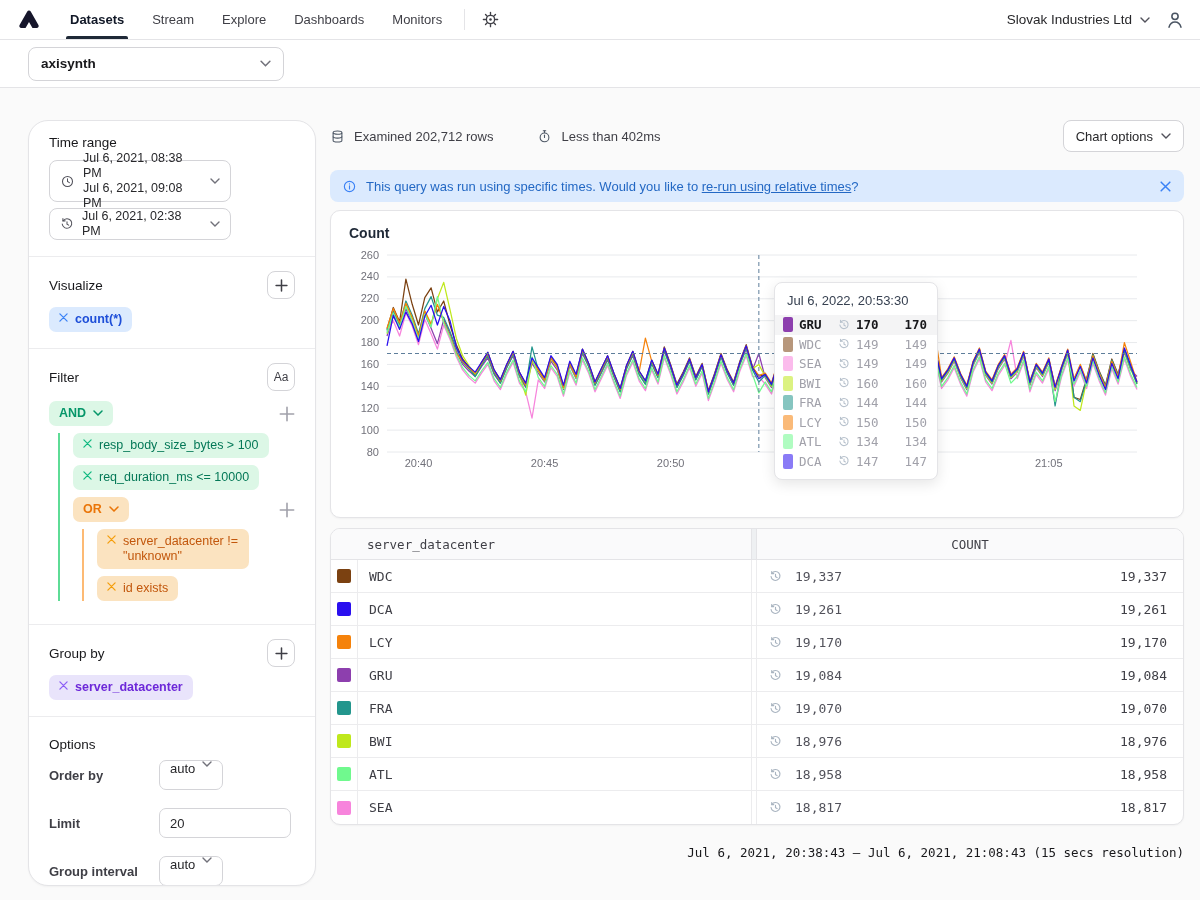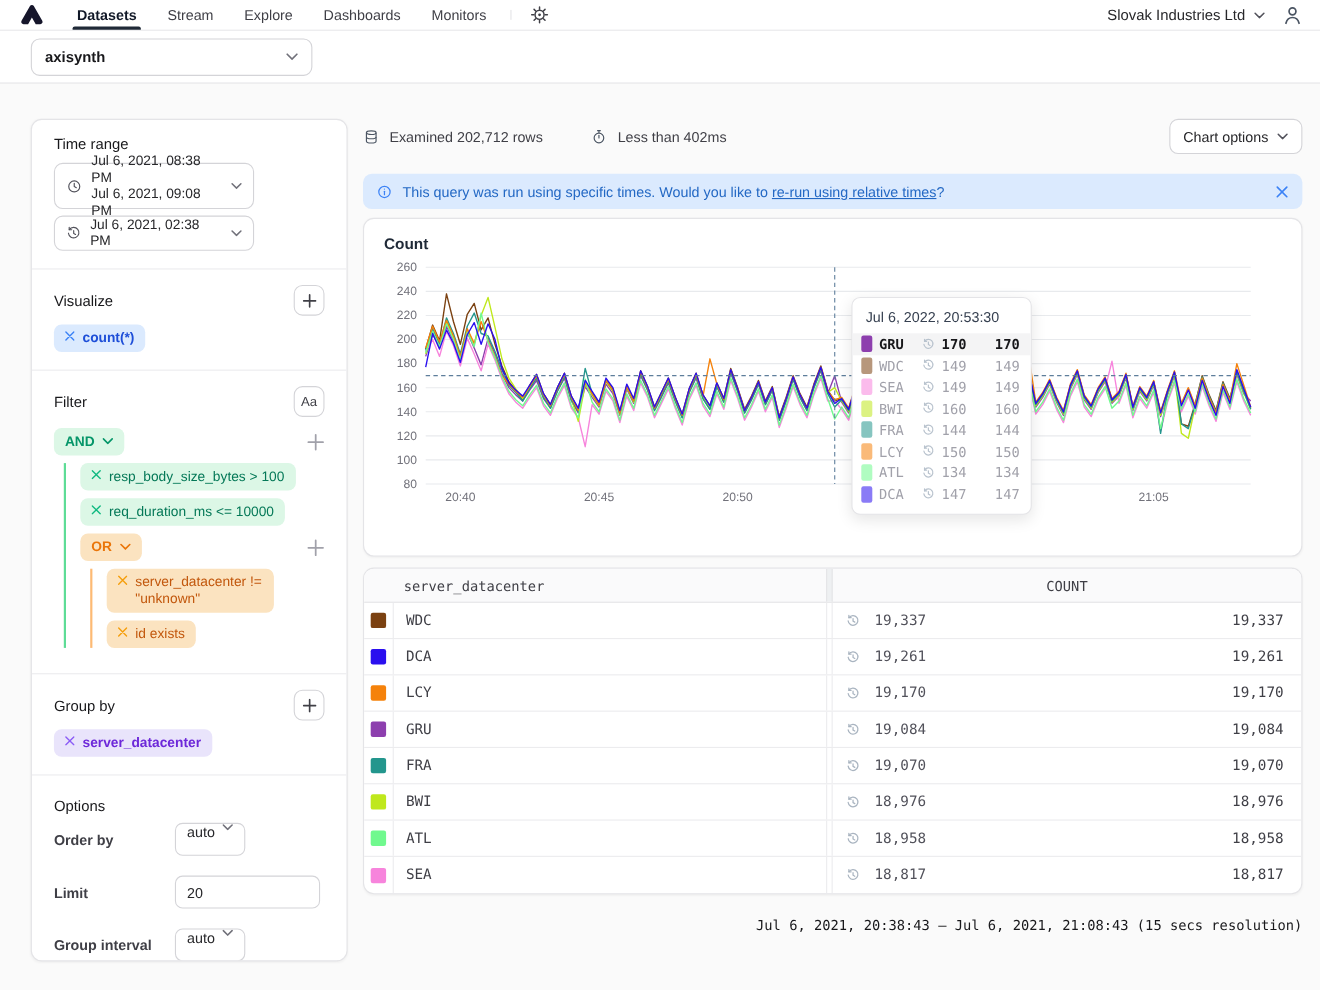--- a/index.html
+++ b/index.html
@@ -1,21 +1,21 @@
 <!DOCTYPE html>
 <html><head>
 <meta charset="utf-8">
 <style>
   * { box-sizing: border-box; margin: 0; padding: 0; }
   html,body { width:1200px; height:900px; overflow:hidden; }
   body { font-family:"Liberation Sans", sans-serif; background:#FAFAFA; color:#18181B; font-size:13px; }
   svg { display:block; }
 
   
-  .topnav { height:28px; background:#fff; border-bottom:1px solid #E4E4E7; display:flex; align-items:stretch; padding:0 14px; }
+  .topnav { height:40px; background:#fff; border-bottom:1px solid #E4E4E7; display:flex; align-items:stretch; padding:0 14px; }
   .logo { display:flex; align-items:center; padding:0 14px 0 2px; cursor:pointer; }
   .tabs { display:flex; align-items:stretch; }
   .tab { display:flex; align-items:center; padding:0 14px; color:#3F3F46; font-size:13px; position:relative; cursor:pointer; }
   .tab.active { color:#111827; font-weight:600; }
   .tab.active::after { content:""; position:absolute; left:10px; right:10px; bottom:0; height:3px; background:#1F2937; border-radius:2px 2px 0 0; }
   .nav-divider { width:1px; background:#E4E4E7; margin:9px 8px; }
   .nav-iconbtn { display:flex; align-items:center; padding:0 8px; cursor:pointer; }
   .nav-right { margin-left:auto; display:flex; align-items:center; gap:14px; }
   .org { display:flex; align-items:center; gap:8px; color:#27272A; font-size:13.5px; cursor:pointer; }
   .avatar { display:flex; align-items:center; cursor:pointer; }
@@ -27,21 +27,21 @@
   .sq-btn { width:34px; height:34px; border:1px solid #D4D4D8; border-radius:8px; background:#fff; display:flex; align-items:center; justify-content:center; color:#3F3F46; cursor:pointer; }
   .sub-divider { width:1px; height:22px; background:#E4E4E7; margin:0 6px; }
   .fx { font-size:13px; color:#3F3F46; }
   .fx i { font-family:"DejaVu Serif", serif; font-style:italic; }
   .fx small { font-size:10px; }
 
   
   .page { display:flex; gap:14px; padding:32px 16px 0 28px; align-items:flex-start; }
 
   
-  .sidebar { width:288px; height:766px; background:#fff; border:1px solid #E4E4E7; border-radius:10px; box-shadow:0 1px 2px rgba(0,0,0,.04); overflow:hidden; flex:none; }
+  .sidebar { width:288px; height:766px; background:#fff; border:1px solid #E4E4E7; border-radius:20px; box-shadow:0 1px 2px rgba(0,0,0,.04); overflow:hidden; flex:none; }
   .side-sec { padding:14px 20px 16px; border-bottom:1px solid #ECECEE; }
   .side-sec:last-child { border-bottom:none; }
   .sec-label { font-size:13.5px; color:#18181B; }
   .sec-head { display:flex; align-items:center; justify-content:space-between; height:28px; margin-bottom:8px; }
   .time-btn { width:182px; border:1px solid #D4D4D8; border-radius:8px; background:#fff; display:flex; align-items:center; gap:8px; padding:0 10px; color:#27272A; font-size:12.5px; cursor:pointer; }
   .time-btn .tlines { flex:1; line-height:15px; }
   .plus-btn { width:28px; height:28px; border:1px solid #D4D4D8; border-radius:8px; background:#fff; display:flex; align-items:center; justify-content:center; color:#3F3F46; cursor:pointer; }
   .aa-btn { min-width:28px; height:28px; border:1px solid #D4D4D8; border-radius:8px; background:#fff; display:flex; align-items:center; justify-content:center; color:#3F3F46; font-size:12px; cursor:pointer; padding:0 5px;}
   .chip { display:inline-flex; align-items:flex-start; gap:7px; border-radius:7px; padding:5px 10px; font-size:12.5px; line-height:15px; cursor:pointer; }
   .chip .x { margin-top:1px; flex:none; }

